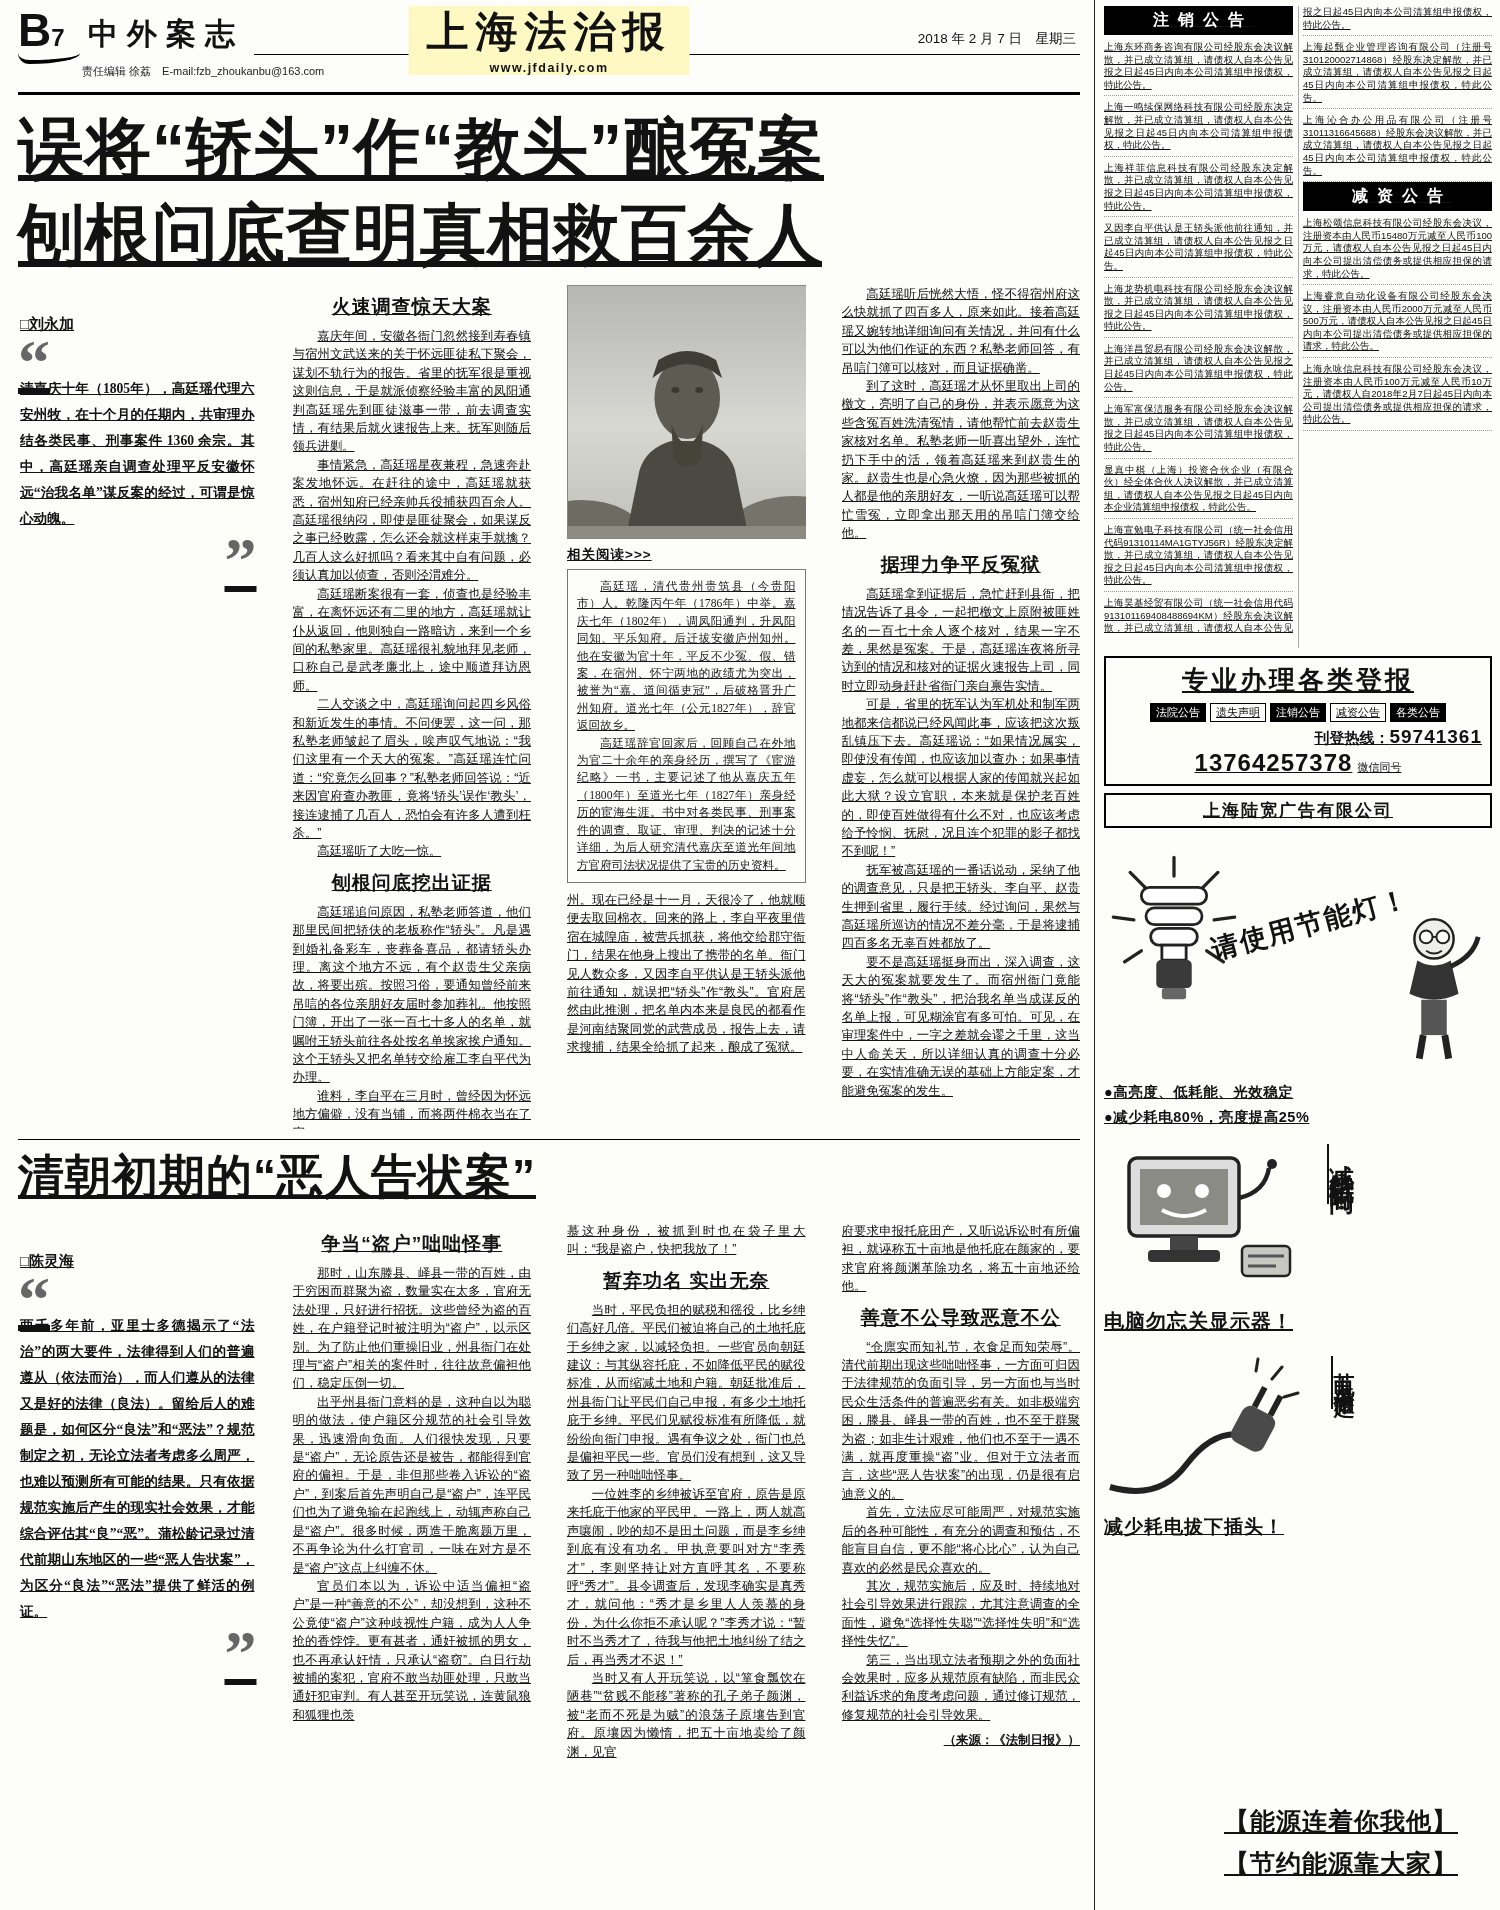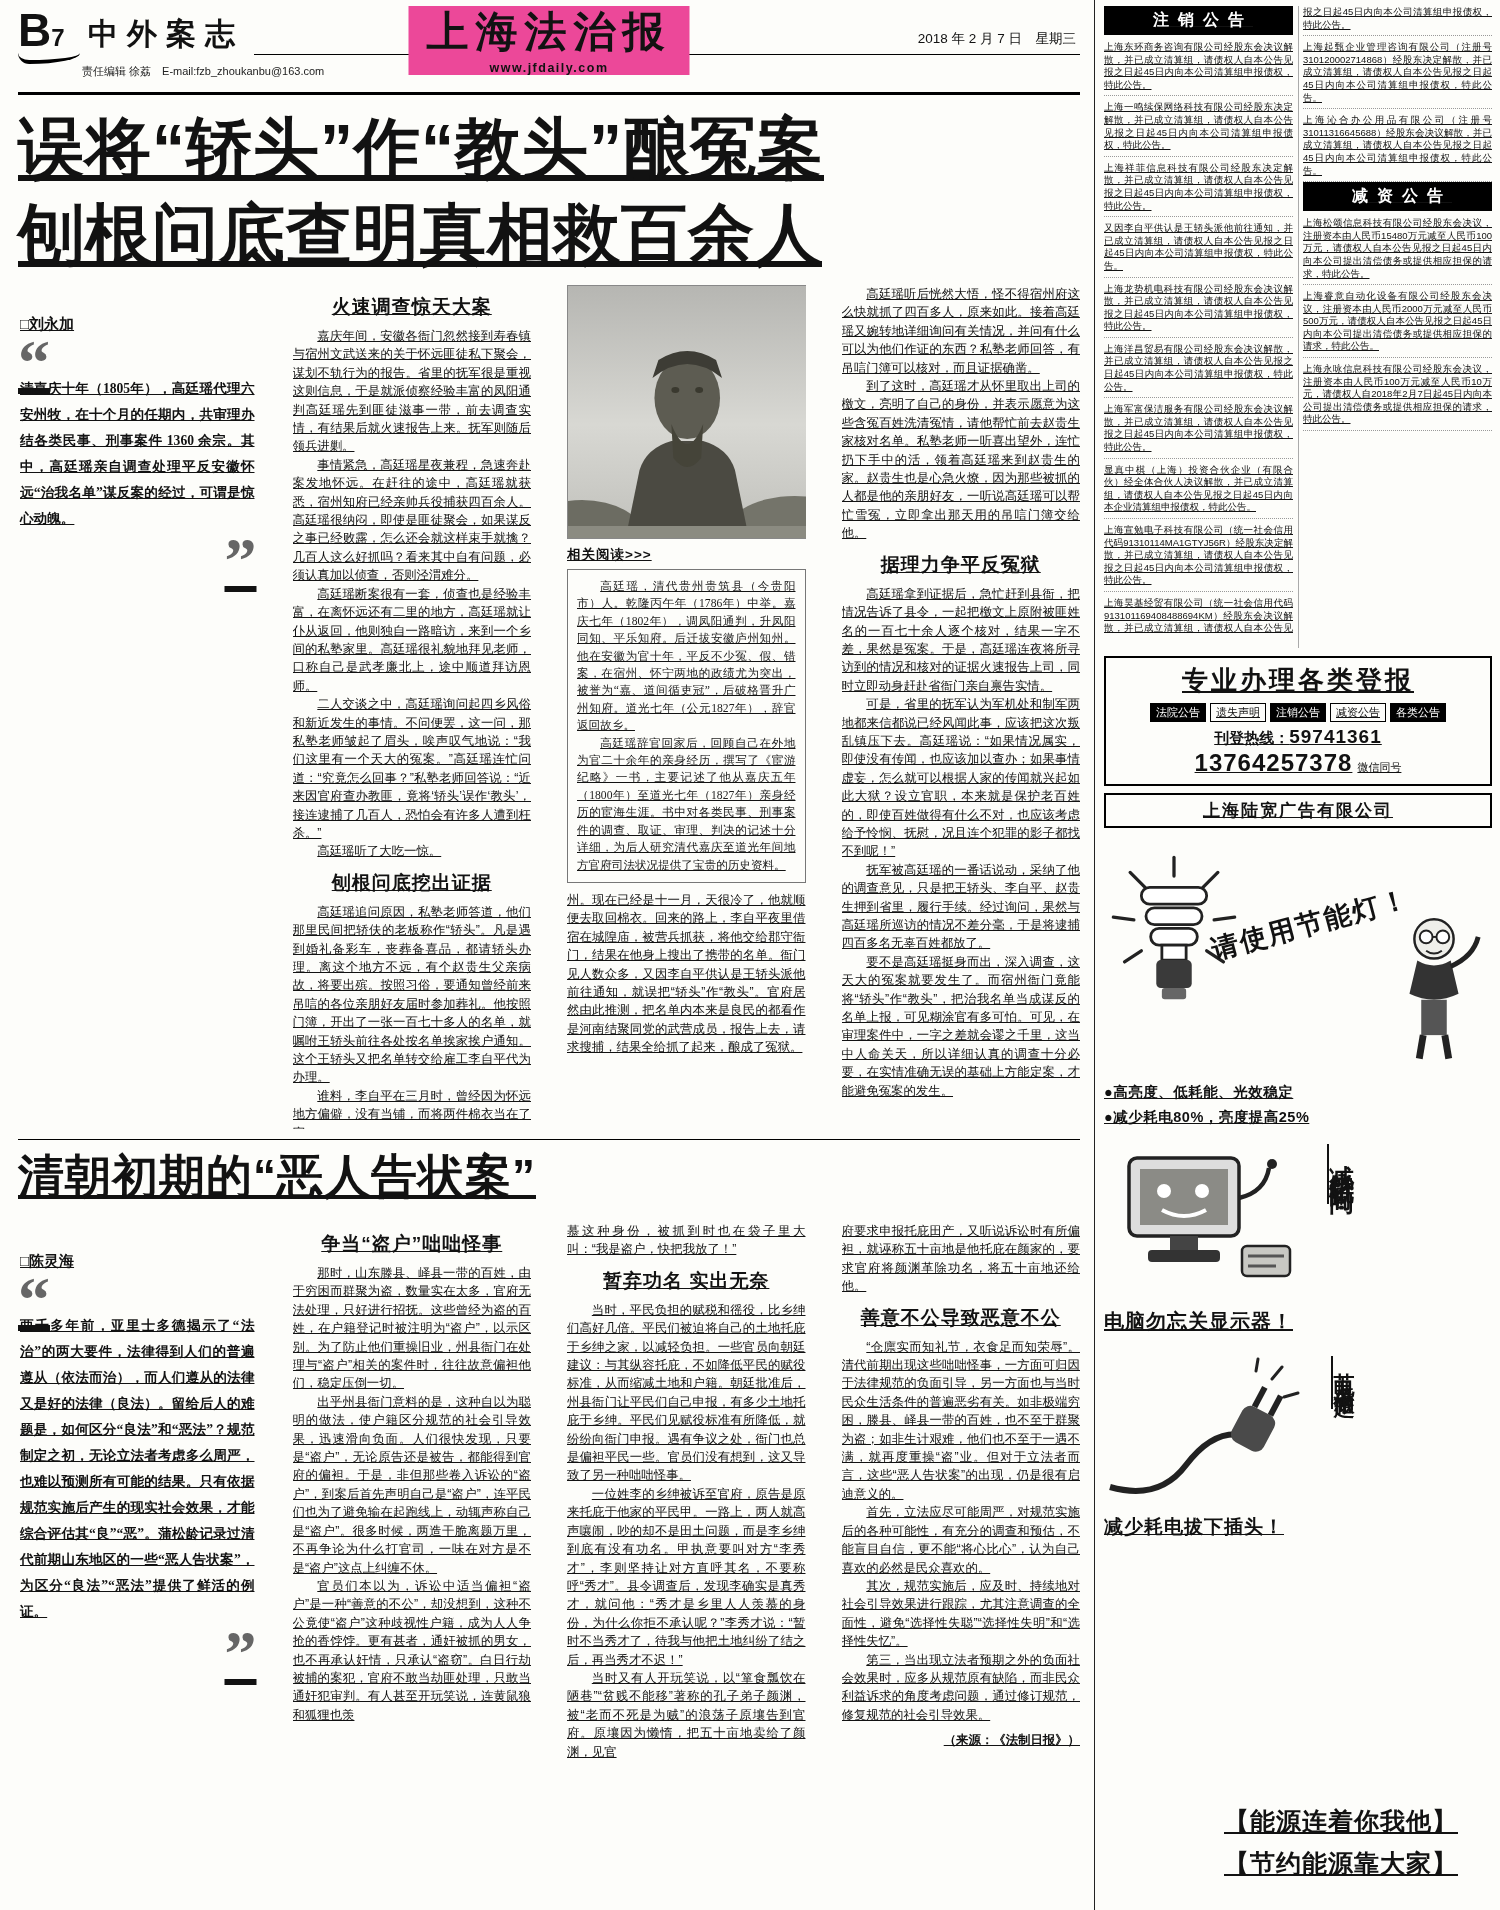--- a/index.html
+++ b/index.html
@@ -11,21 +11,21 @@
   
   .hd{position:relative;height:86px;border-bottom:3px solid #000;}
   .hd::after{content:"";position:absolute;left:0;right:0;top:48px;border-top:1px solid #000;z-index:0;}
   .hd-left{position:absolute;left:0;top:2px;display:flex;align-items:flex-start;z-index:2;background:#fdfdfa;padding-right:10px;}
   .pageno{position:relative;width:64px;}
   .pageno .b{font-size:46px;font-weight:900;line-height:44px;}
   .pageno .n{font-size:24px;font-weight:900;}
   .pg-swoosh{display:block;width:62px;height:8px;border-bottom:4px solid #000;border-radius:0 0 90% 20%/0 0 100% 100%;}
   .section-title{font-size:30px;font-weight:900;letter-spacing:9px;padding-top:6px;margin-left:6px;}
   .hd-editor{position:absolute;left:64px;top:58px;font-size:11px;color:#222;z-index:2;}
-  .hd-center{position:absolute;left:50%;transform:translateX(-50%);top:0;text-align:center;z-index:2;background:#ec4899;padding:0 18px;}
+  .hd-center{position:absolute;left:50%;transform:translateX(-50%);top:0;text-align:center;z-index:2;background:#fef9c3;padding:0 18px;}
   .masthead{font-family:"Liberation Serif",serif;font-size:42px;font-weight:900;letter-spacing:7px;line-height:52px;}
   .website{font-size:12.5px;font-weight:700;letter-spacing:1.5px;margin-top:3px;}
   .hd-date{position:absolute;right:4px;top:24px;font-size:13.5px;z-index:2;background:#fdfdfa;padding-left:8px;}
 
   
   .grid{display:grid;grid-template-columns:repeat(4,1fr);column-gap:36px;overflow:hidden;}
   .col{overflow:hidden;}
   h3.sec{font-size:19px;font-weight:900;text-align:center;letter-spacing:1px;margin:9px 0 7px;}
   .bp{font-size:12.4px;line-height:18.4px;text-align:justify;text-indent:2em;margin:0;}
   .noind{text-indent:0;}
@@ -54,21 +54,21 @@
 
   
   .banner{background:#000;color:#fff;font-size:16px;font-weight:900;text-align:center;letter-spacing:9px;padding:4px 0 4px 9px;margin-bottom:6px;}
   .announce-cols{column-count:2;column-gap:10px;column-rule:1px solid #aaa;column-fill:auto;height:642px;overflow:hidden;}
   .an-item{font-size:9.5px;line-height:12.6px;text-align:justify;margin:0 0 5px;padding-bottom:4px;border-bottom:1px dotted #999;}
   .adbox{border:2.5px solid #000;padding:5px 8px 7px;margin-top:8px;}
   .adbox-title{font-size:26px;font-weight:900;text-align:center;letter-spacing:3px;}
   .adbox-tags{display:flex;gap:4px;justify-content:center;flex-wrap:wrap;margin:5px 0 4px;}
   .tag{border:1px solid #000;font-size:11px;padding:1px 5px;white-space:nowrap;}
   .tag:nth-child(odd){background:#000;color:#fff;}
-  .hotline{font-size:15px;font-weight:700;text-align:center;}
+  .hotline{font-size:15px;font-weight:700;text-align:right;}
   .ph{font-size:19px;font-weight:900;letter-spacing:1px;}
   .hotline2{text-align:center;margin-top:1px;}
   .ph-big{font-size:24px;font-weight:900;letter-spacing:1px;}
   .note{font-size:11px;margin-left:5px;}
   .agency{border:2px solid #000;margin-top:7px;text-align:center;font-size:17px;font-weight:900;letter-spacing:2px;padding:4px 16px;}
 
   .psa{flex:1;display:flex;flex-direction:column;padding-top:10px;}
   .lamp-ad{position:relative;height:238px;}
   .lamp-svg{position:absolute;left:0;top:8px;width:140px;height:175px;}
   .lamp-text{position:absolute;left:104px;top:62px;width:250px;transform:rotate(-15deg);font-family:"Liberation Serif",serif;font-size:27px;font-weight:900;letter-spacing:2px;}

